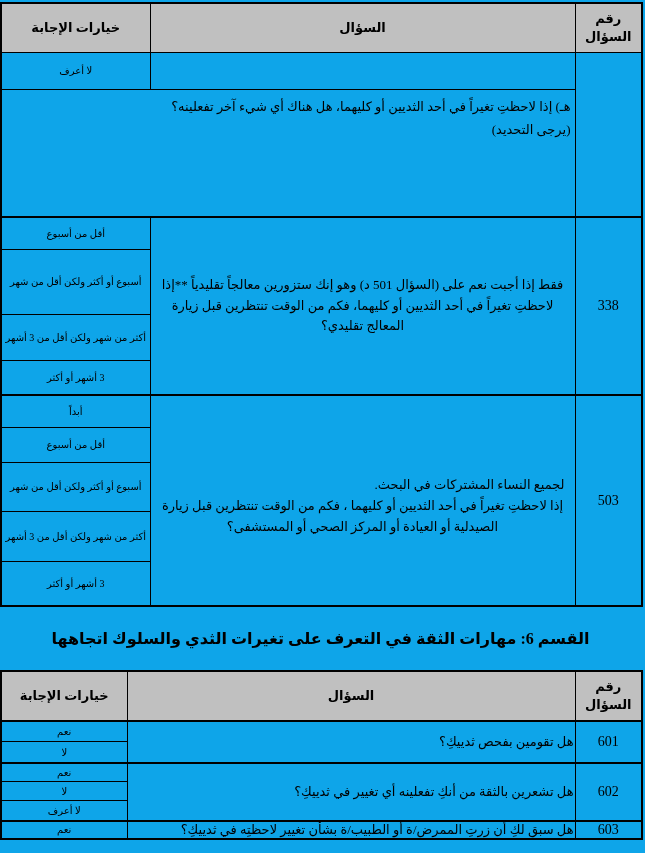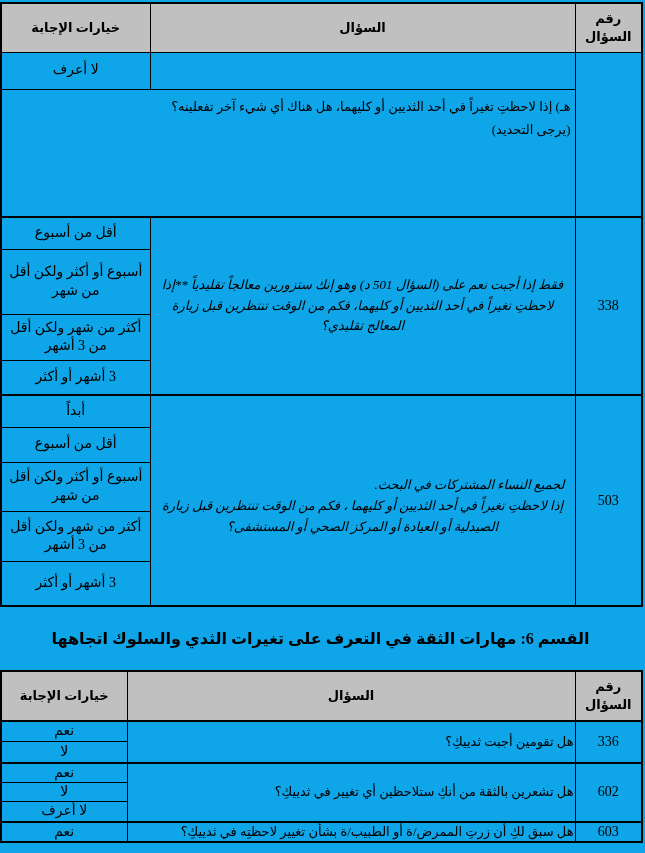--- a/index.html
+++ b/index.html
@@ -30,21 +30,21 @@
   tr.blocktop > td { border-top-width: 2px; }
   th.hcell {
     background: #c0c0c0;
     font-weight: bold;
     font-size: 13px;
     text-align: center;
     vertical-align: middle;
     line-height: 1.35;
   }
   td.opt {
-    font-size: 14px;
+    font-size: 10px;
     text-align: center;
     vertical-align: middle;
     line-height: 1.3;
     padding: 1px 3px;
   }
   td.num {
     font-size: 14px;
     text-align: center;
     vertical-align: middle;
   }
@@ -52,21 +52,21 @@
     font-size: 13px;
     vertical-align: middle;
     line-height: 1.6;
   }
   td.qcell.sub {
     vertical-align: top;
     text-align: right;
     padding: 5px 4px 0 6px;
     line-height: 1.8;
   }
-  td.qcell.centerq { text-align: center; padding: 8px 8px; font-style: italic; }
+  td.qcell.centerq { text-align: center; padding: 8px 8px; }
   td.qcell.centerq .intro-line { text-align: right; padding-left: 0; padding-right: 2px; margin-top: 12px; }
   td.qcell.t2q {
     text-align: right;
     vertical-align: middle;
     padding: 0 1px 0 4px;
     line-height: 1.25;
   }
   .section-title {
     font-size: 16px;
     font-weight: bold;
@@ -159,31 +159,31 @@
         <col class="t2-c-opt">
     </colgroup>
     <tbody>
         <tr style="height:50px;">
       <th class="hcell">رقم السؤال</th>
       <th class="hcell">السؤال</th>
       <th class="hcell">خيارات الإجابة</th>
     </tr>
 
     <tr class="blocktop" style="height:21px;">
-      <td class="num" rowspan="2">336</td>
-      <td class="qcell t2q" rowspan="2">هل تقومين أجبت ثدييكِ؟</td>
+      <td class="num" rowspan="2">601</td>
+      <td class="qcell t2q" rowspan="2">هل تقومين بفحص ثدييكِ؟</td>
       <td class="opt">نعم</td>
     </tr>
     <tr style="height:21px;">
           <td class="opt">لا</td>
         </tr>
 
     <tr class="blocktop" style="height:19px;">
       <td class="num" rowspan="3">602</td>
-      <td class="qcell t2q" rowspan="3">هل تشعرين بالثقة من أنكِ ستلاحظين أي تغيير في ثدييكِ؟</td>
+      <td class="qcell t2q" rowspan="3">هل تشعرين بالثقة من أنكِ تفعلينه أي تغيير في ثدييكِ؟</td>
       <td class="opt">نعم</td>
     </tr>
     <tr style="height:19px;">
           <td class="opt">لا</td>
         </tr>
     <tr style="height:20px;">
           <td class="opt">لا أعرف</td>
         </tr>
 
     <tr class="blocktop" style="height:16px;">

